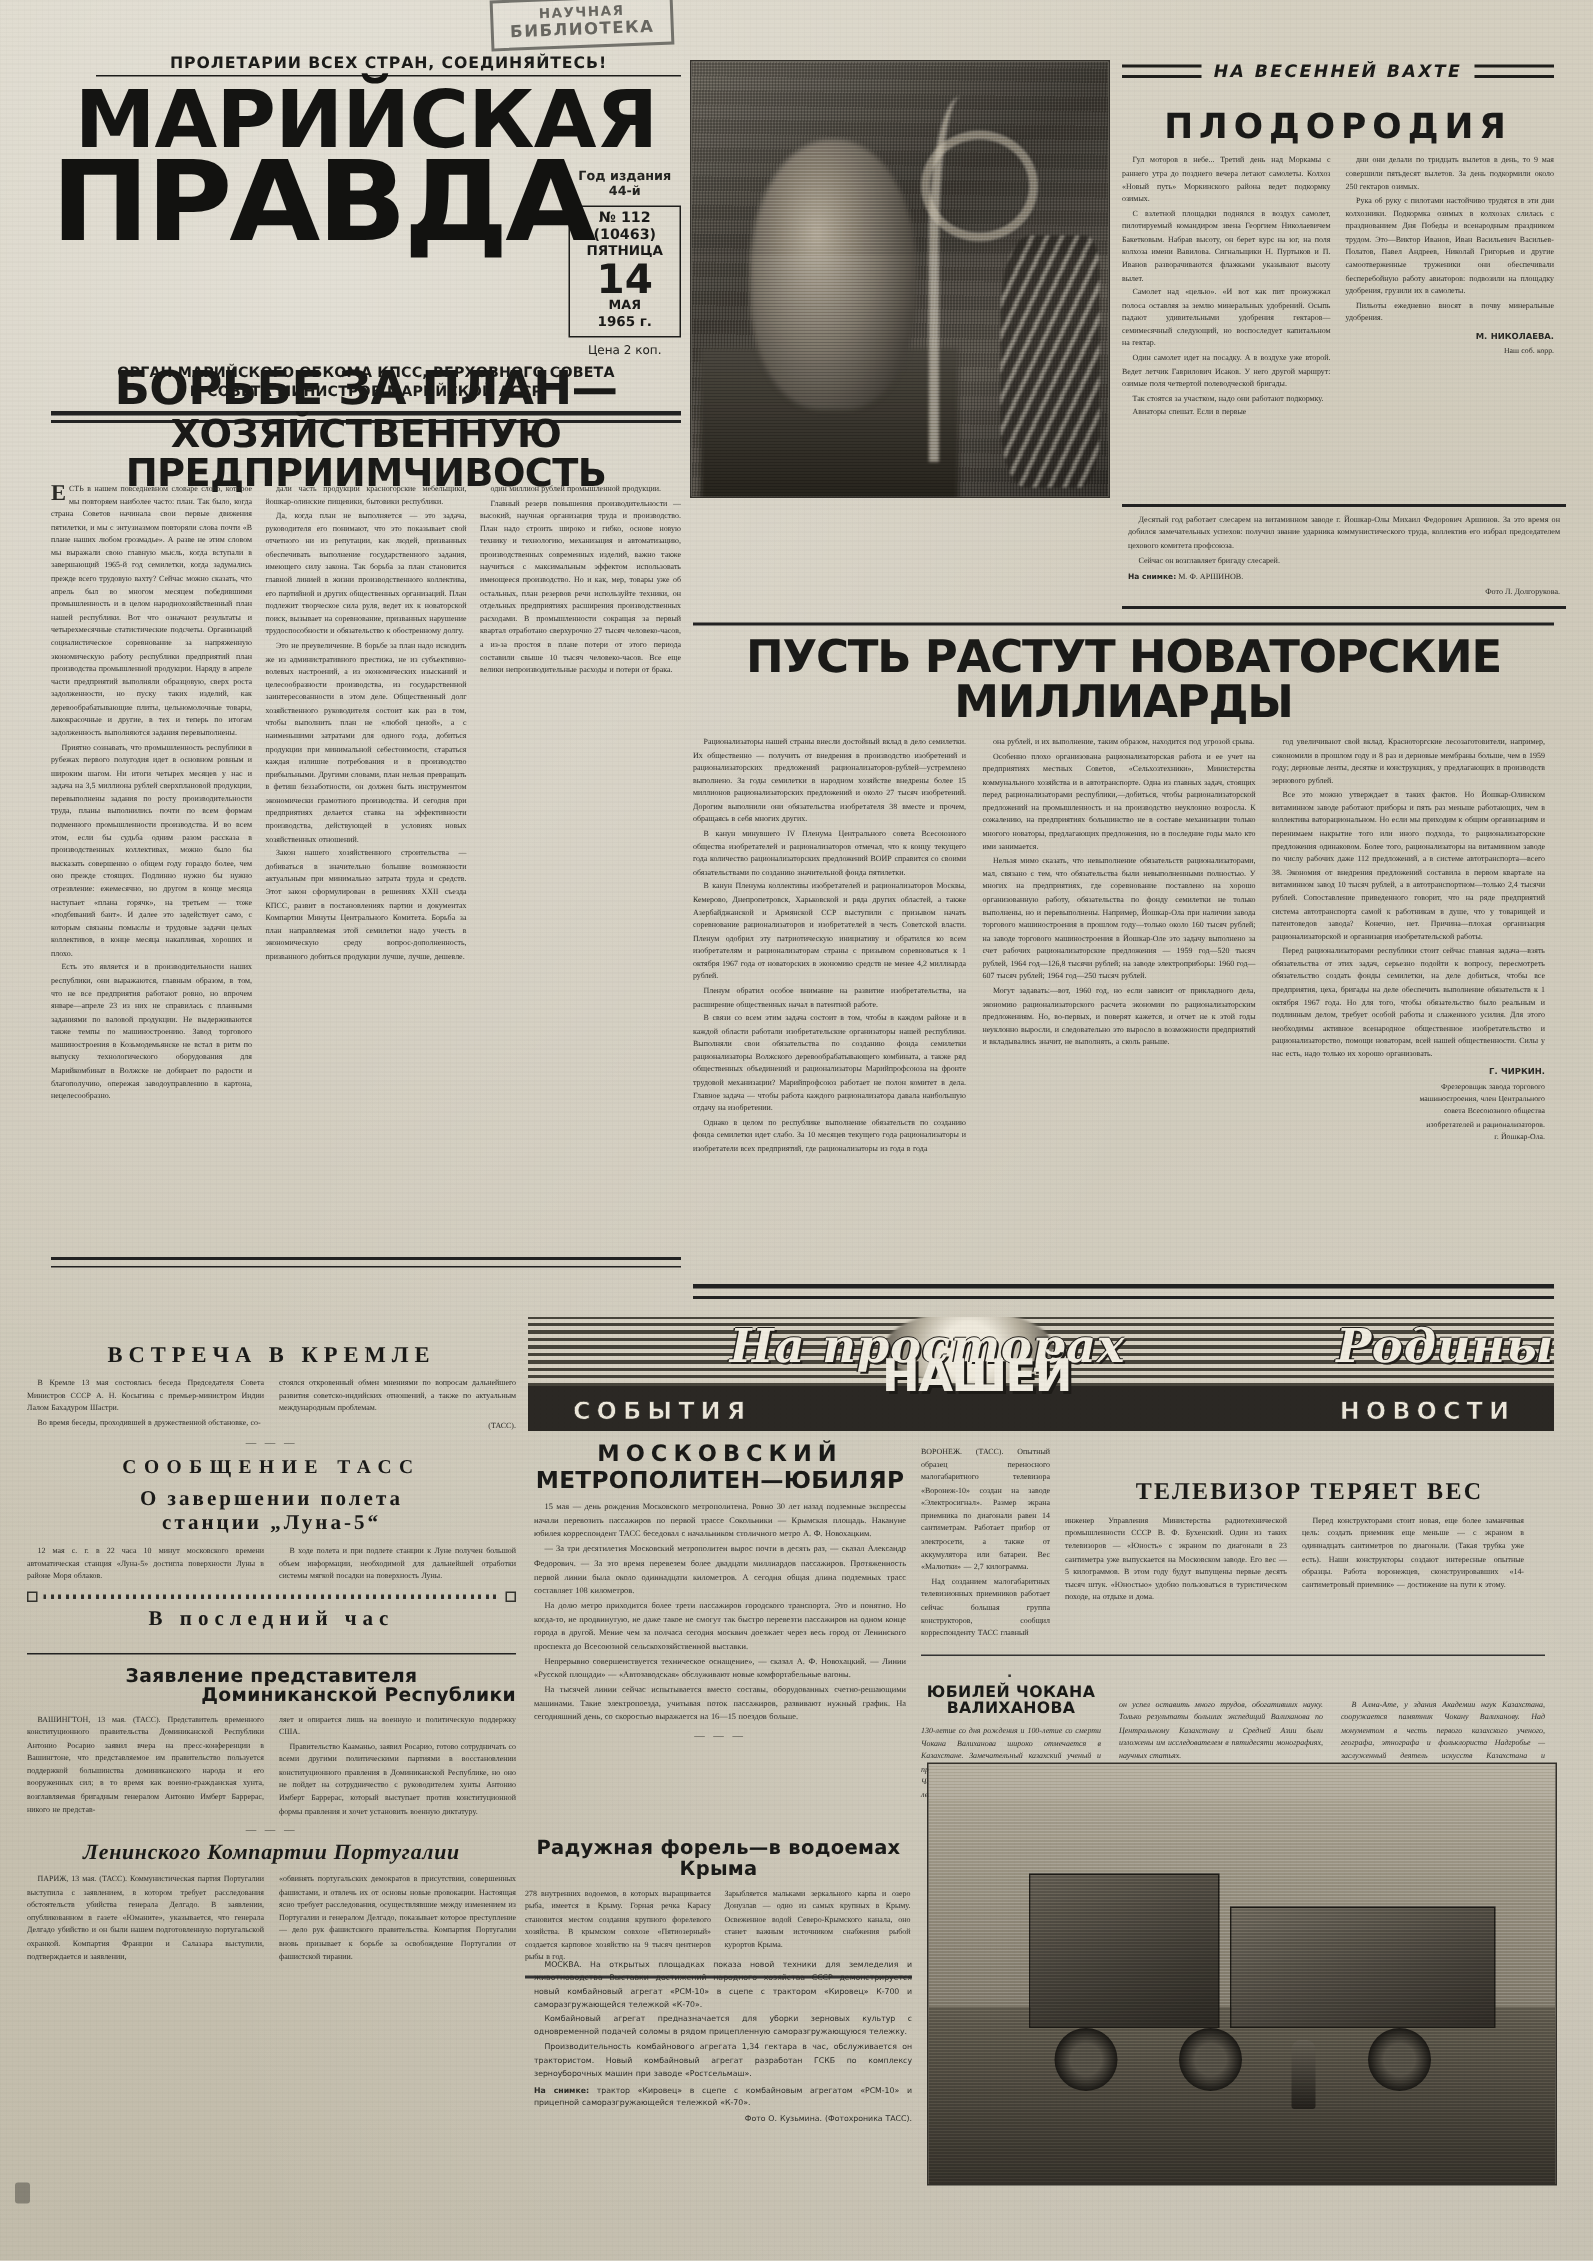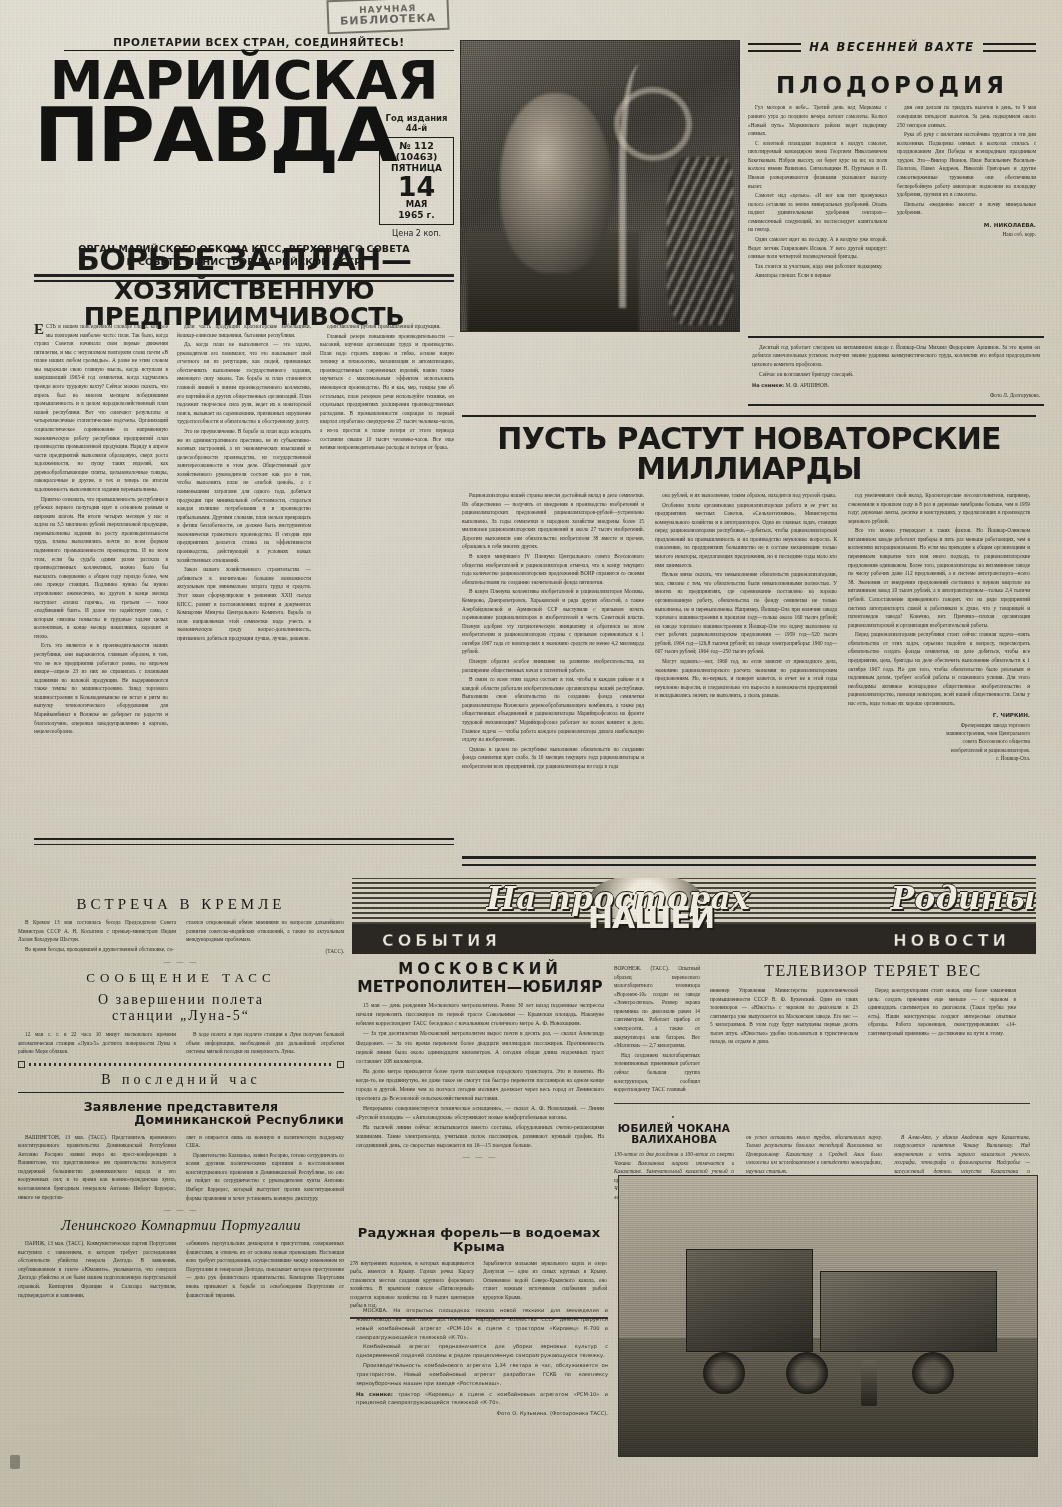--- a/index.html
+++ b/index.html
@@ -153,21 +153,21 @@
     display:flex;align-items:center;gap:8px;justify-content:center;
   }
   .kicker:before,.kicker:after{
     content:"";height:5px;border-top:2px solid #1e1e1b;border-bottom:2px solid #1e1e1b;flex:1;
   }
   .h-main{
     font-family:"DejaVu Sans",sans-serif;font-weight:bold;text-align:center;
     line-height:1.06;letter-spacing:.2px;
   }
   .h-serif{
-    font-family:"Liberation Serif",serif;font-weight:normal;text-align:center;
+    font-family:"Liberation Serif",serif;font-weight:bold;text-align:center;
   }
   .h-sp{letter-spacing:4px;}
 
   .banner-big{
     font-family:"DejaVu Sans",sans-serif;font-weight:bold;
     font-size:30px;letter-spacing:-.8px;text-align:center;line-height:1;
   }
 
   
   .ornate{
@@ -399,21 +399,21 @@
         <p>В ходе полета и при подлете станции к Луне получен большой объем информации, необходимой для дальнейшей отработки системы мягкой посадки на поверхность Луны.</p>
       </div>
     </div>
 
     <div class="boxends">
         <span></span>
         <i></i>
         <span></span>
       </div>
 
-    <div class="h-serif" style="font-size:14px;letter-spacing:4px;border-bottom:1.6px solid #222;padding-bottom:4px;margin-top:4px;">В последний час</div>
+    <div class="h-serif" style="font-size:14px;letter-spacing:4px;border-bottom:1.6px solid #222;padding-bottom:14px;margin-top:4px;">В последний час</div>
     <div class="h-main" style="font-size:12.5px;margin-top:7px;">Заявление представителя</div>
     <div class="h-main" style="font-size:12.5px;text-align:right;">Доминиканской Республики</div>
     <div style="display:flex;gap:10px;margin-top:6px;">
       <div class="col" style="width:158px;">
         <p>ВАШИНГТОН, 13 мая. (ТАСС). Представитель временного конституционного правительства Доминиканской Республики Антонио Росарио заявил вчера на пресс-конференции в Вашингтоне, что представляемое им правительство пользуется поддержкой большинства доминиканского народа и его вооруженных сил; в то время как военно-гражданская хунта, возглавляемая бригадным генералом Антонио Имберт Баррерас, никого не представ-</p>
       </div>
       <div class="col" style="width:158px;">
         <p class="noind">ляет и опирается лишь на военную и политическую поддержку США.</p>
         <p>Правительство Кааманьо, заявил Росарио, готово сотрудничать со всеми другими политическими партиями в восстановлении конституционного правления в Доминиканской Республике, но оно не пойдет на сотрудничество с руководителем хунты Антонио Имберт Баррерас, который выступает против конституционной формы правления и хочет установить военную диктатуру.</p>
       </div>
@@ -464,21 +464,21 @@
       <p>Производительность комбайнового агрегата 1,34 гектара в час, обслуживается он трактористом. Новый комбайновый агрегат разработан ГСКБ по комплексу зерноуборочных машин при заводе «Ростсельмаш».</p>
       <p class="noind" style="margin-top:2px;">
         <b>На снимке:</b>
         <span>трактор «Кировец» в сцепе с комбайновым агрегатом «РСМ-10» и прицепной саморазгружающейся тележкой «К-70».</span>
       </p>
       <p class="noind" style="text-align:right;margin-top:2px;">Фото О. Кузьмина. (Фотохроника ТАСС).</p>
     </div>
   </div>
 
   <div style="position:absolute;left:614px;top:962px;width:422px;">
-    <div style="display:flex;gap:10px;">
+    <div style="display:flex;gap:10px;align-items:center;">
       <div class="col" style="width:86px;padding-top:2px;">
         <p class="noind">ВОРОНЕЖ. (ТАСС). Опытный образец переносного малогабаритного телевизора «Воронеж-10» создан на заводе «Электросигнал». Размер экрана приемника по диагонали равен 14 сантиметрам. Работает прибор от электросети, а также от аккумулятора или батареи. Вес «Малютки» — 2,7 килограмма.</p>
         <p>Над созданием малогабаритных телевизионных приемников работает сейчас большая группа конструкторов, сообщил корреспонденту ТАСС главный</p>
       </div>
       <div style="flex:1;">
         <div class="h-serif h-sp" style="font-size:16px;letter-spacing:1.5px;">ТЕЛЕВИЗОР ТЕРЯЕТ ВЕС</div>
         <div style="display:flex;gap:10px;margin-top:6px;">
           <div class="col" style="width:148px;">
             <p class="noind">инженер Управления Министерства радиотехнической промышленности СССР В. Ф. Бухенский. Один из таких телевизоров — «Юность» с экраном по диагонали в 23 сантиметра уже выпускается на Московском заводе. Его вес — 5 килограммов. В этом году будут выпущены первые десять тысяч штук. «Юностью» удобно пользоваться в туристическом походе, на отдыхе и дома.</p>
           </div>

